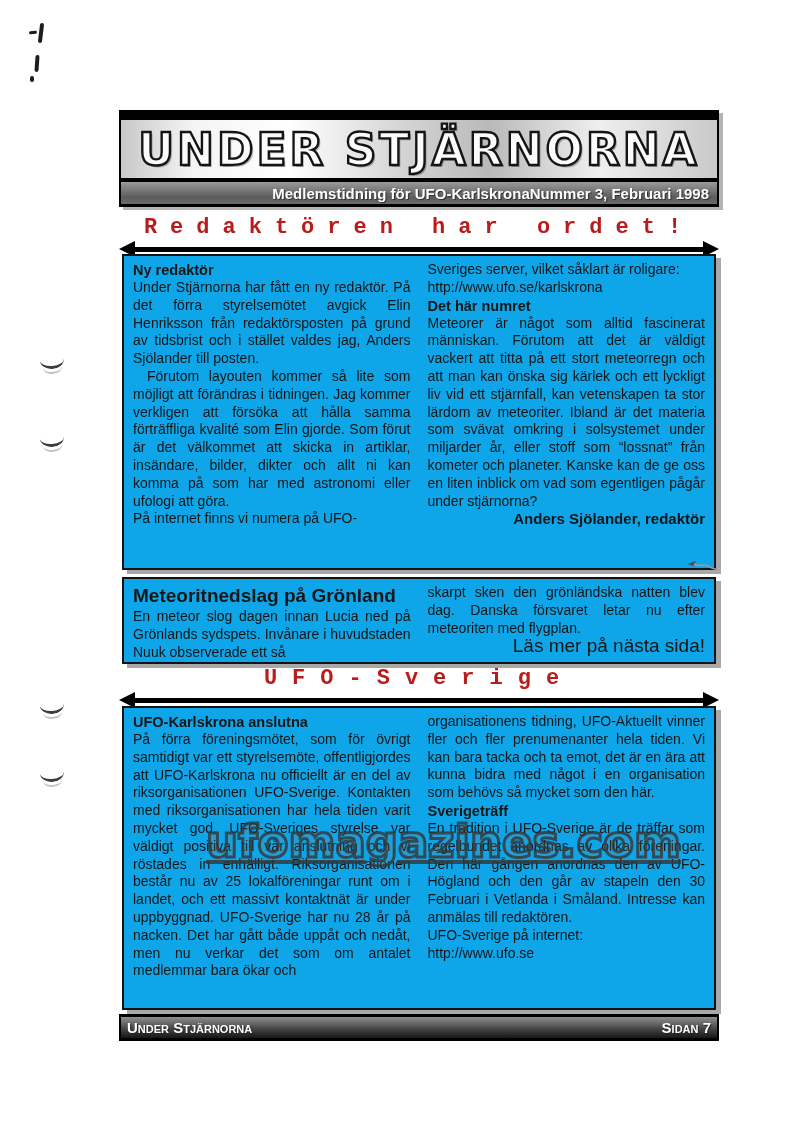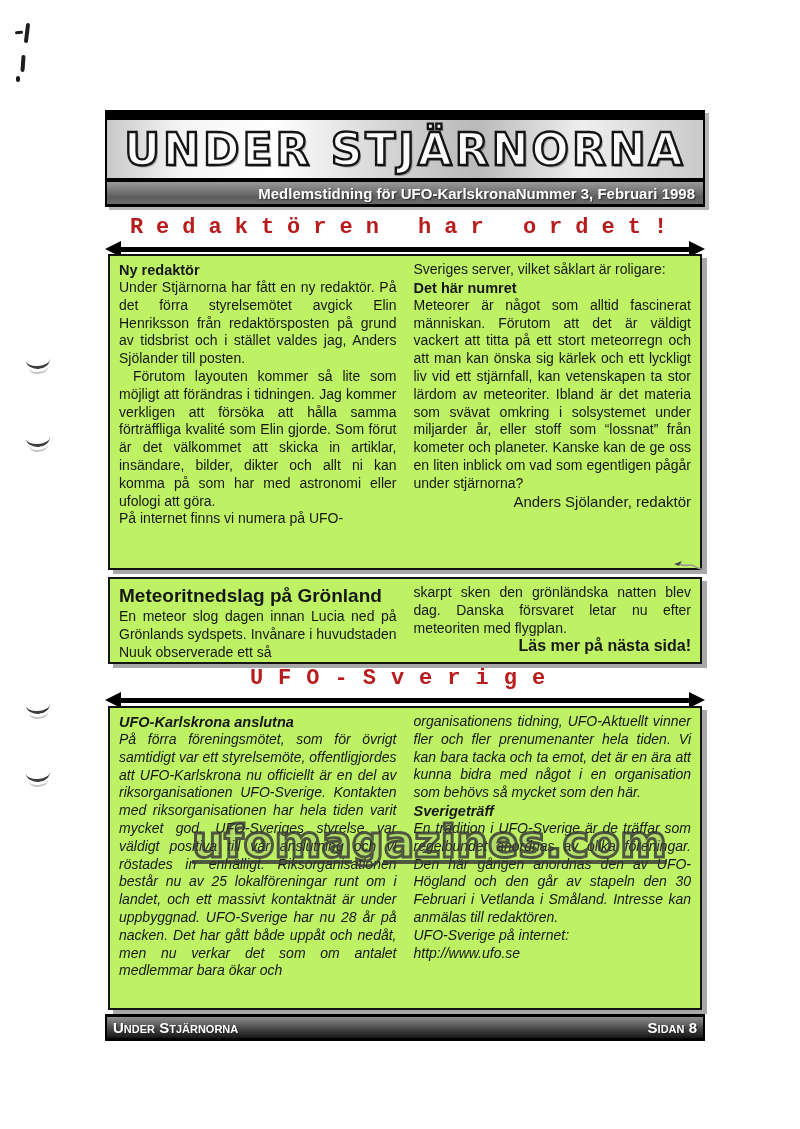--- a/index.html
+++ b/index.html
@@ -1,18 +1,18 @@
 <!DOCTYPE html>
 <html><head>
 <meta charset="utf-8">
 <style>
   html,body{margin:0;padding:0;background:#fff;}
   .page{
     position:relative; width:740px; height:1129px; background:#fff;
-    font-family:"Liberation Sans", sans-serif; color:#151515; overflow:hidden;
+    font-family:"Liberation Sans", sans-serif; color:#151515; overflow:hidden;margin-left:14px;
   }
   
   .pen{position:absolute; background:#1c1c1c; border-radius:2px;}
   .pen-dash{left:15px; top:31px; width:8px; height:3px; transform:rotate(-8deg);}
   .pen-stroke1{left:25px; top:23px; width:4px; height:20px; transform:rotate(7deg);}
   .pen-stroke2{left:21px; top:55px; width:4px; height:17px; transform:rotate(4deg);}
   .pen-dot{left:16px; top:76px; width:4px; height:6px;}
   
   .curl{position:absolute; left:26px; width:24px; height:10px;
     border-bottom:3px solid #3d3d3d; border-radius:0 0 70% 70%/0 0 100% 100%; transform:rotate(-4deg);}
@@ -47,35 +47,35 @@
     font-size:22px; letter-spacing:13px; color:#b91c1c; white-space:nowrap;
   }
   .sec-title.ufo{letter-spacing:15px;}
   .arrow-line{position:absolute; left:105px; width:600px; height:16px; display:flex; align-items:center;}
   .arrow-line .bar{flex:1; height:5px; background:#000;}
   .ah{width:0; height:0; border-top:8px solid transparent; border-bottom:8px solid transparent;}
   .ah-left{border-right:16px solid #000;}
   .ah-right{border-left:16px solid #000;}
   
   .abox{
-    position:absolute; left:108px; width:572px; background:#bef264;
+    position:absolute; left:108px; width:572px; background:#0ea5e9;
     border:2px solid #131313; box-shadow:5px 4px 0 #a8a8a8;
     padding:5px 9px; display:flex; gap:17px; overflow:hidden;
   }
   .col{flex:1; font-size:14px; line-height:17.8px; text-align:justify; color:#161616;}
   .col p{margin:0;}
   .col .indent{text-indent:14px;}
   .h-inline{font-weight:bold; font-size:14.5px; line-height:18px; margin:0; text-align:left;}
   .h-gap{margin-top:17px;}
   .h-big{font-weight:bold; font-size:19px; line-height:24px; margin:0 0 1px 0; text-align:left;}
-  .sig{font-weight:normal; font-size:15px; text-align:right; margin-top:1px;}
-  .readmore{font-weight:bold; font-size:16px; text-align:right;}
+  .sig{font-weight:bold; font-size:15px; text-align:right; margin-top:1px;}
+  .readmore{font-weight:normal; font-size:19px; text-align:right;}
   .box-editor{top:254px; height:302px;}
   .box-meteor{top:577px; height:73px;}
-  .box-ufo{top:706px; height:290px;font-style:italic;}
+  .box-ufo{top:706px; height:290px;}
   
   .watermark{
     position:absolute; left:192px; top:815px; width:410px; text-align:center; z-index:6;
     font-family:"DejaVu Sans", sans-serif; font-weight:bold; font-size:45px; letter-spacing:0;
     color:rgba(130,130,130,0.18); -webkit-text-stroke:3px rgba(55,55,55,0.82);
     white-space:nowrap; pointer-events:none;text-decoration:underline;
   }
   
   .footer-bar{
     position:absolute; left:105px; top:1014px; width:584px; height:21px;
@@ -118,20 +118,21 @@
 
   <div class="abox box-editor">
     <div class="col">
       <p class="h-inline">Ny redaktör</p>
       <p>Under Stjärnorna har fått en ny redaktör. På det förra styrelsemötet avgick Elin Henriksson från redaktörsposten på grund av tidsbrist och i stället valdes jag, Anders Sjölander till posten.</p>
       <p class="indent">Förutom layouten kommer så lite som möjligt att förändras i tidningen. Jag kommer verkligen att försöka att hålla samma förträffliga kvalité som Elin gjorde. Som förut är det välkommet att skicka in artiklar, insändare, bilder, dikter och allt ni kan komma på som har med astronomi eller ufologi att göra.</p>
       <p>På internet finns vi numera på UFO-</p>
     </div>
     <div class="col">
       <p>Sveriges server, vilket såklart är roligare:</p>
+      <p style="text-align:left;">http://www.ufo.se/karlskrona</p>
       <p class="h-inline h-gap">Det här numret</p>
       <p>Meteorer är något som alltid fascinerat människan. Förutom att det är väldigt vackert att titta på ett stort meteorregn och att man kan önska sig kärlek och ett lyckligt liv vid ett stjärnfall, kan vetenskapen ta stor lärdom av meteoriter. Ibland är det materia som svävat omkring i solsystemet under miljarder år, eller stoff som “lossnat” från kometer och planeter. Kanske kan de ge oss en liten inblick om vad som egentligen pågår under stjärnorna?</p>
       <p class="sig">Anders Sjölander, redaktör</p>
     </div>
   </div>
 
   <svg class="scribble" viewBox="0 0 32 16">
     <path d="M2 6 L10 3 L7 8 Z" fill="#4a4a4a"></path>
     <path d="M8 6 C14 10, 18 4, 24 9 C26 11, 29 10, 31 12" stroke="#9a9a9a" stroke-width="1.6" fill="none"></path>
   </svg>
@@ -165,16 +166,16 @@
       <p>En tradition i UFO-Sverige är de träffar som regelbundet anordnas av olika föreningar. Den här gången anordnas den av UFO-Högland och den går av stapeln den 30 Februari i Vetlanda i Småland. Intresse kan anmälas till redaktören.</p>
       <p style="text-align:left;">UFO-Sverige på internet:</p>
       <p style="text-align:left;">http://www.ufo.se</p>
     </div>
   </div>
 
   <div class="watermark">ufomagazines.com</div>
 
   <div class="footer-bar">
     <span>Under Stjärnorna</span>
-    <span>Sidan 8</span>
+    <span>Sidan 7</span>
   </div>
 
 </div>
 
 </body></html>

